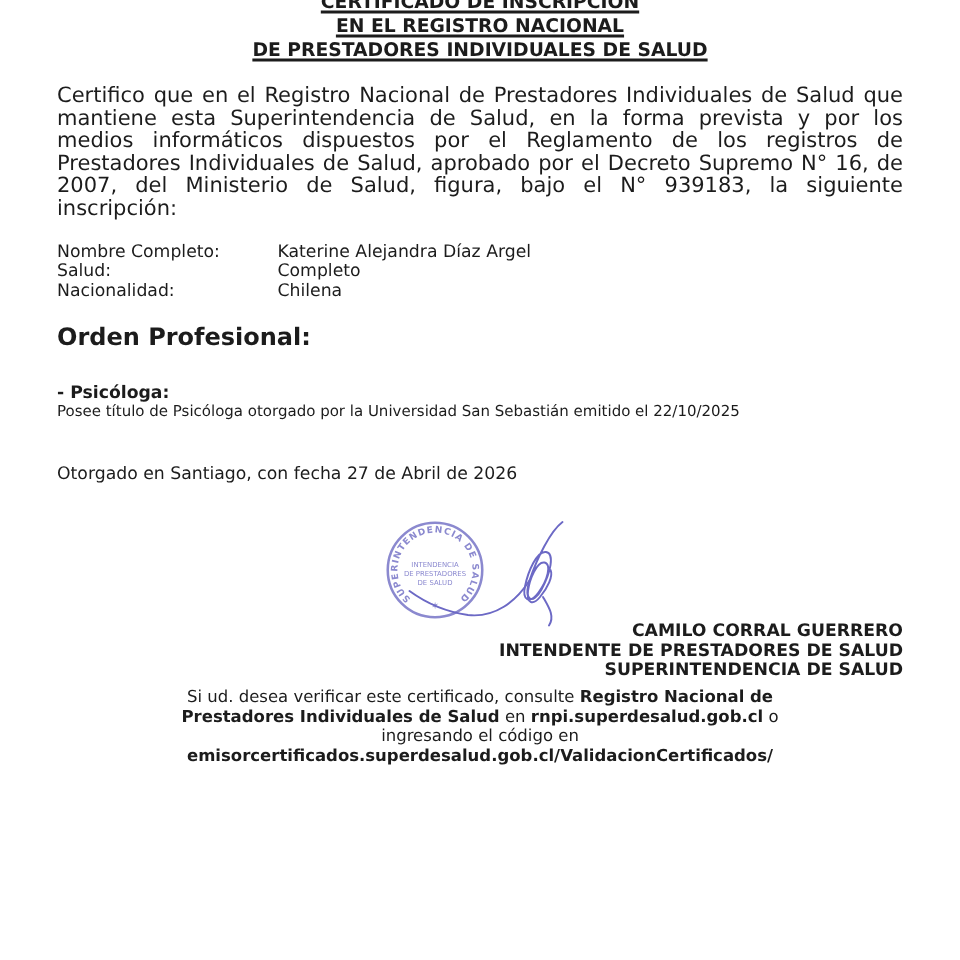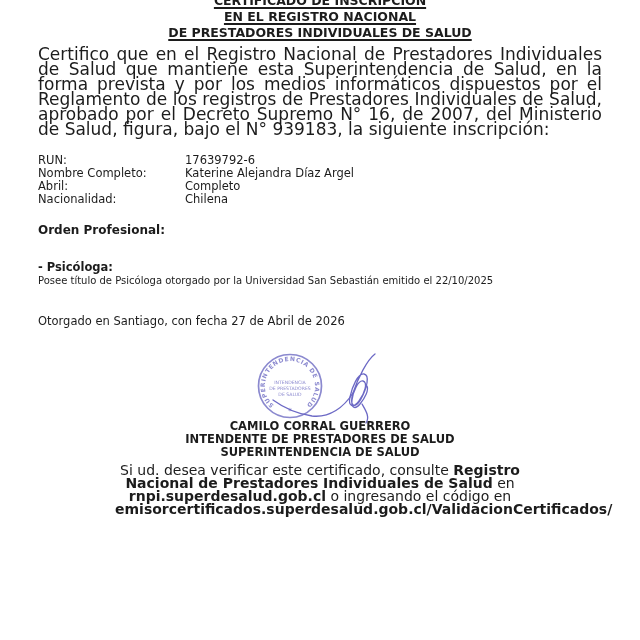--- a/index.html
+++ b/index.html
@@ -24,35 +24,35 @@
     font-size: 12.5px;
     font-weight: bold;
     line-height: 16px;
   }
   .doc-title .tline {
     text-decoration: underline;
     text-decoration-thickness: 1.5px;
     text-underline-offset: 2px;
   }
   .intro {
-    margin-top: 6px;
-    font-size: 17px;
+    margin-top: 16px;
+    font-size: 14px;
     line-height: 15px;
     text-align: justify;
   }
   .fields {
     margin-top: 5px;
     font-size: 11.5px;
     line-height: 13px;
   }
   .field-row { display: flex; }
   .field-label { width: 147px; flex: 0 0 147px; }
   .section-heading {
     margin-top: 18px;
-    font-size: 12px;
+    font-size: 16px;
     font-weight: bold;
     line-height: 13px;
   }
   .prof-title {
     margin-top: 24px;
     font-size: 11.5px;
     font-weight: bold;
     line-height: 13px;
   }
   .prof-desc {
@@ -73,29 +73,29 @@
     position: absolute;
     left: 218px;
     top: -1px;
   }
   .sig-svg {
     position: absolute;
     left: 230px;
     top: -4px;
   }
   .name-block {
-    text-align: center;
+    text-align: right;
     font-size: 11.5px;
     font-weight: bold;
     line-height: 13px;
   }
   .footer {
     margin-top: 5px;
     text-align: center;
-    font-size: 14px;
+    font-size: 11px;
     line-height: 13px;
     max-width: 410px;
     margin-left: auto;
     margin-right: auto;
   }
   .footer b { font-weight: bold; }
 </style>
 </head>
 <body>
 
@@ -104,29 +104,25 @@
   <div class="doc-title">
     <div><span class="tline">CERTIFICADO DE INSCRIPCIÓN</span></div>
     <div><span class="tline">EN EL REGISTRO NACIONAL</span></div>
     <div><span class="tline">DE PRESTADORES INDIVIDUALES DE SALUD</span></div>
   </div>
 
   <p class="intro">Certifico que en el Registro Nacional de Prestadores Individuales de Salud que mantiene esta Superintendencia de Salud, en la forma prevista y por los medios informáticos dispuestos por el Reglamento de los registros de Prestadores Individuales de Salud, aprobado por el Decreto Supremo N° 16, de 2007, del Ministerio de Salud, figura, bajo el N° 939183, la siguiente inscripción:</p>
 
   <div class="fields">
     <div class="field-row">
-      <span class="field-label">RUN:</span>
-      <span class="field-value">17639792-6</span>
-    </div>
-    <div class="field-row">
       <span class="field-label">Nombre Completo:</span>
       <span class="field-value">Katerine Alejandra Díaz Argel</span>
     </div>
     <div class="field-row">
-      <span class="field-label">Abril:</span>
+      <span class="field-label">Salud:</span>
       <span class="field-value">Completo</span>
     </div>
     <div class="field-row">
       <span class="field-label">Nacionalidad:</span>
       <span class="field-value">Chilena</span>
     </div>
   </div>
 
   <div class="section-heading">Orden Profesional:</div>
 

